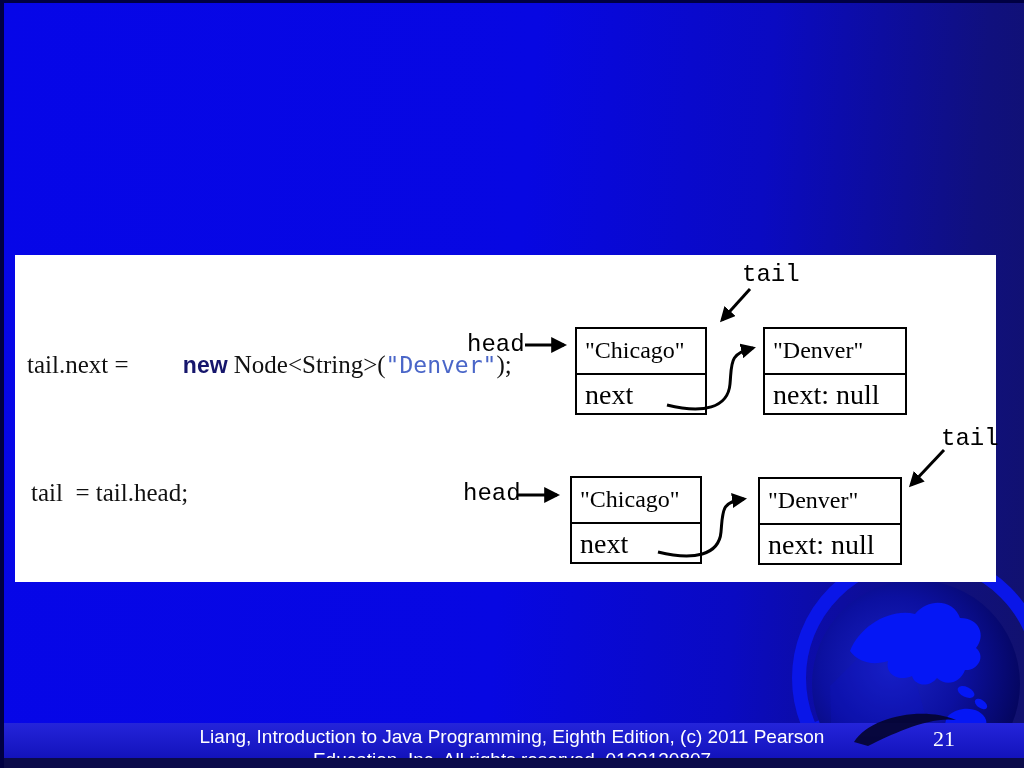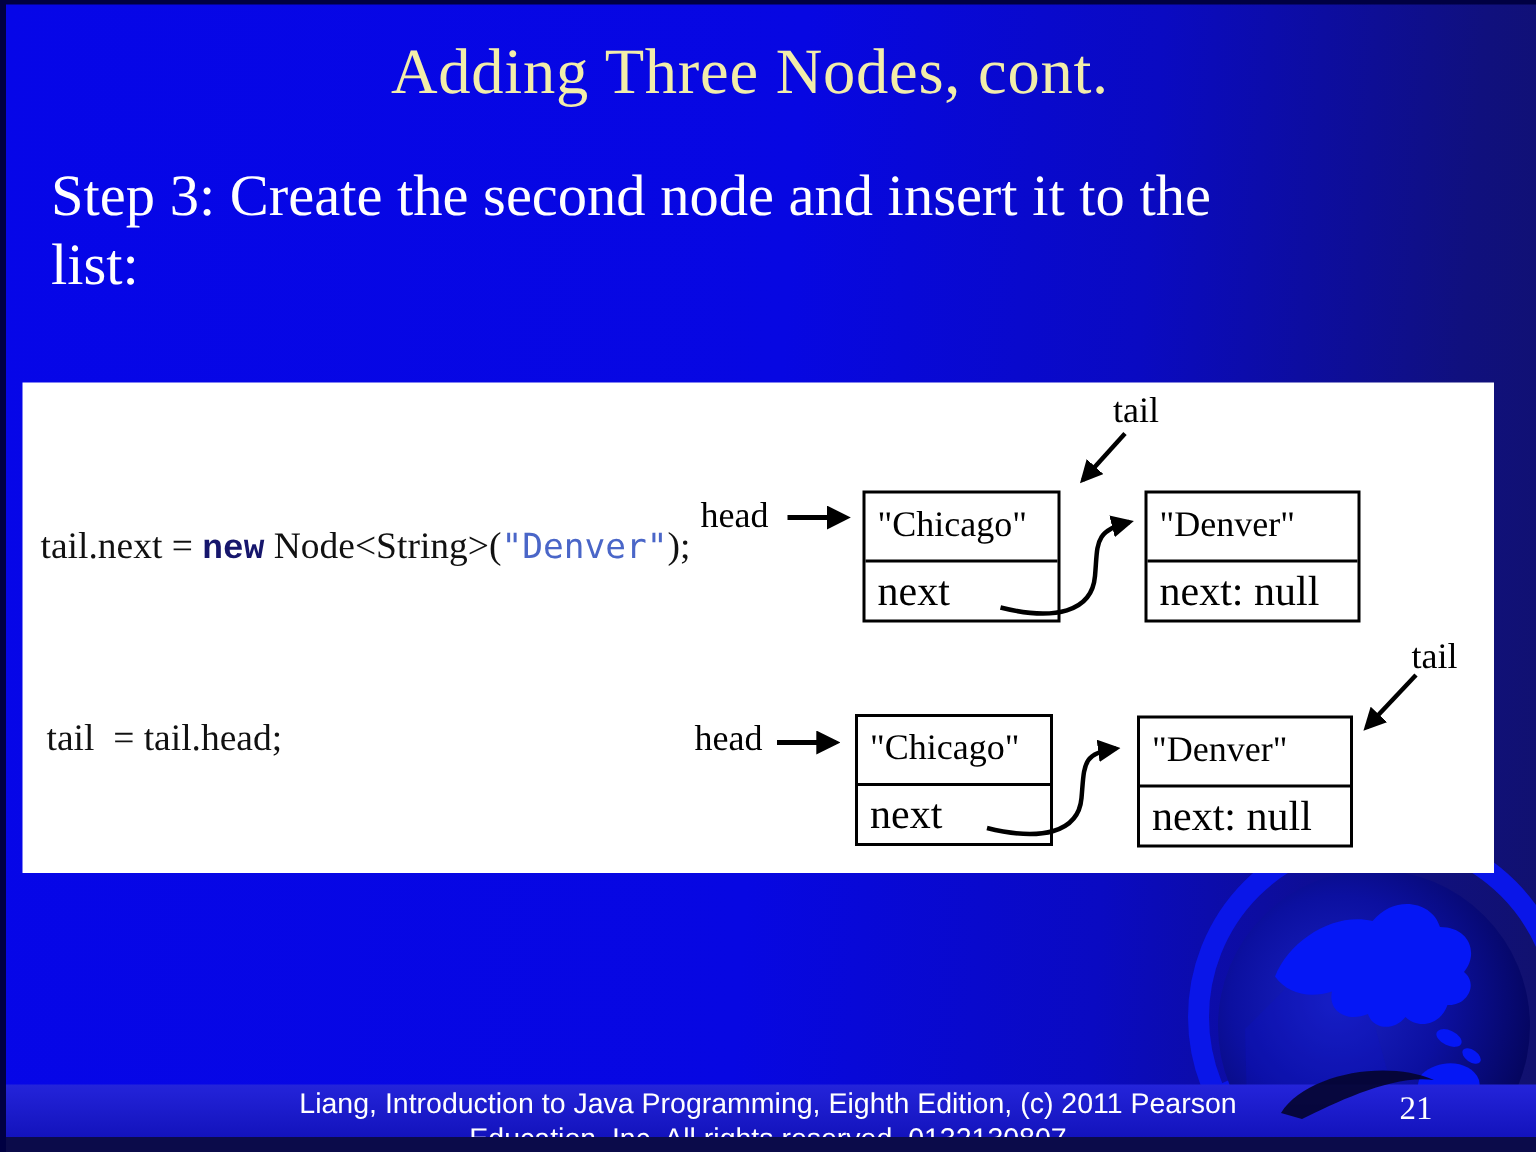--- a/index.html
+++ b/index.html
@@ -19,23 +19,23 @@
     position:absolute; left:34px; top:108px; width:940px;
     font-size:39px; line-height:1.18; color:#ffffff; z-index:2;
   }
   .panel {
     position:absolute; left:15px; top:255px; width:981px; height:327px;
     background:#ffffff; z-index:2;
   }
   .code-line { position:absolute; font-size:25px; color:#111111; white-space:pre; }
   .code-1 { left:12px; top:96px; }
   .code-2 { left:16px; top:224px; }
-  .kw  { font-family:Liberation Mono, monospace; font-weight:bold; font-size:23px; color:#16166c; }
+  .kw  { font-family:Liberation Sans, sans-serif; font-weight:bold; font-size:23px; color:#16166c;margin-left:48px; }
   .str { font-family:"DejaVu Sans Mono", monospace; font-size:23px; color:#4a66c8; }
-  .lbl { position:absolute; font-size:24px; color:#000; white-space:nowrap; }
+  .lbl { position:absolute; font-size:24px; color:#000; white-space:nowrap;font-family:Liberation Mono, monospace; }
   .node { position:absolute; background:#fff; border:2px solid #000; }
   .node .cell-val  { height:46px; border-bottom:2px solid #000; padding:8px 0 0 8px; font-size:24px; white-space:nowrap; }
   .node .cell-next { height:38px; padding:4px 0 0 8px; font-size:28px; white-space:nowrap; }
   .arrows { position:absolute; left:0; top:0; width:981px; height:327px; z-index:3; pointer-events:none; }
   .globe { position:absolute; left:780px; top:556px; z-index:1; }
   .footer-band {
     position:absolute; left:0; top:723px; width:1024px; height:35px;
     background:linear-gradient(#2424da,#1313bc); z-index:3;
   }
   .footer-text {
@@ -46,26 +46,21 @@
   .globe-shadow { position:absolute; left:850px; top:704px; z-index:4; }
   .page-number { position:absolute; left:905px; top:726px; font-size:22px; color:#ffffff; z-index:5;margin-left:28px; }
 </style>
 </head>
 <body>
 
 <div class="slide">
   <div class="edge-top"></div>
   <div class="edge-left"></div>
 
-  <div class="slide-title">Adding Three Nodes, cont.</div>
 
-  <div class="step-text">
-    <div>Step 3: Create the second node and insert it to the</div>
-    <div>list:</div>
-  </div>
 
   <svg class="globe" width="244" height="212" viewBox="0 0 244 212">
     <defs>
       <radialGradient id="sphere" cx="38%" cy="42%" r="75%">
         <stop offset="0%" stop-color="#1a22c4"></stop>
         <stop offset="45%" stop-color="#0c10a0"></stop>
         <stop offset="100%" stop-color="#020247"></stop>
       </radialGradient>
     </defs>
     <circle cx="140" cy="122" r="121" fill="none" stroke="#0a16e8" stroke-width="14"></circle>

